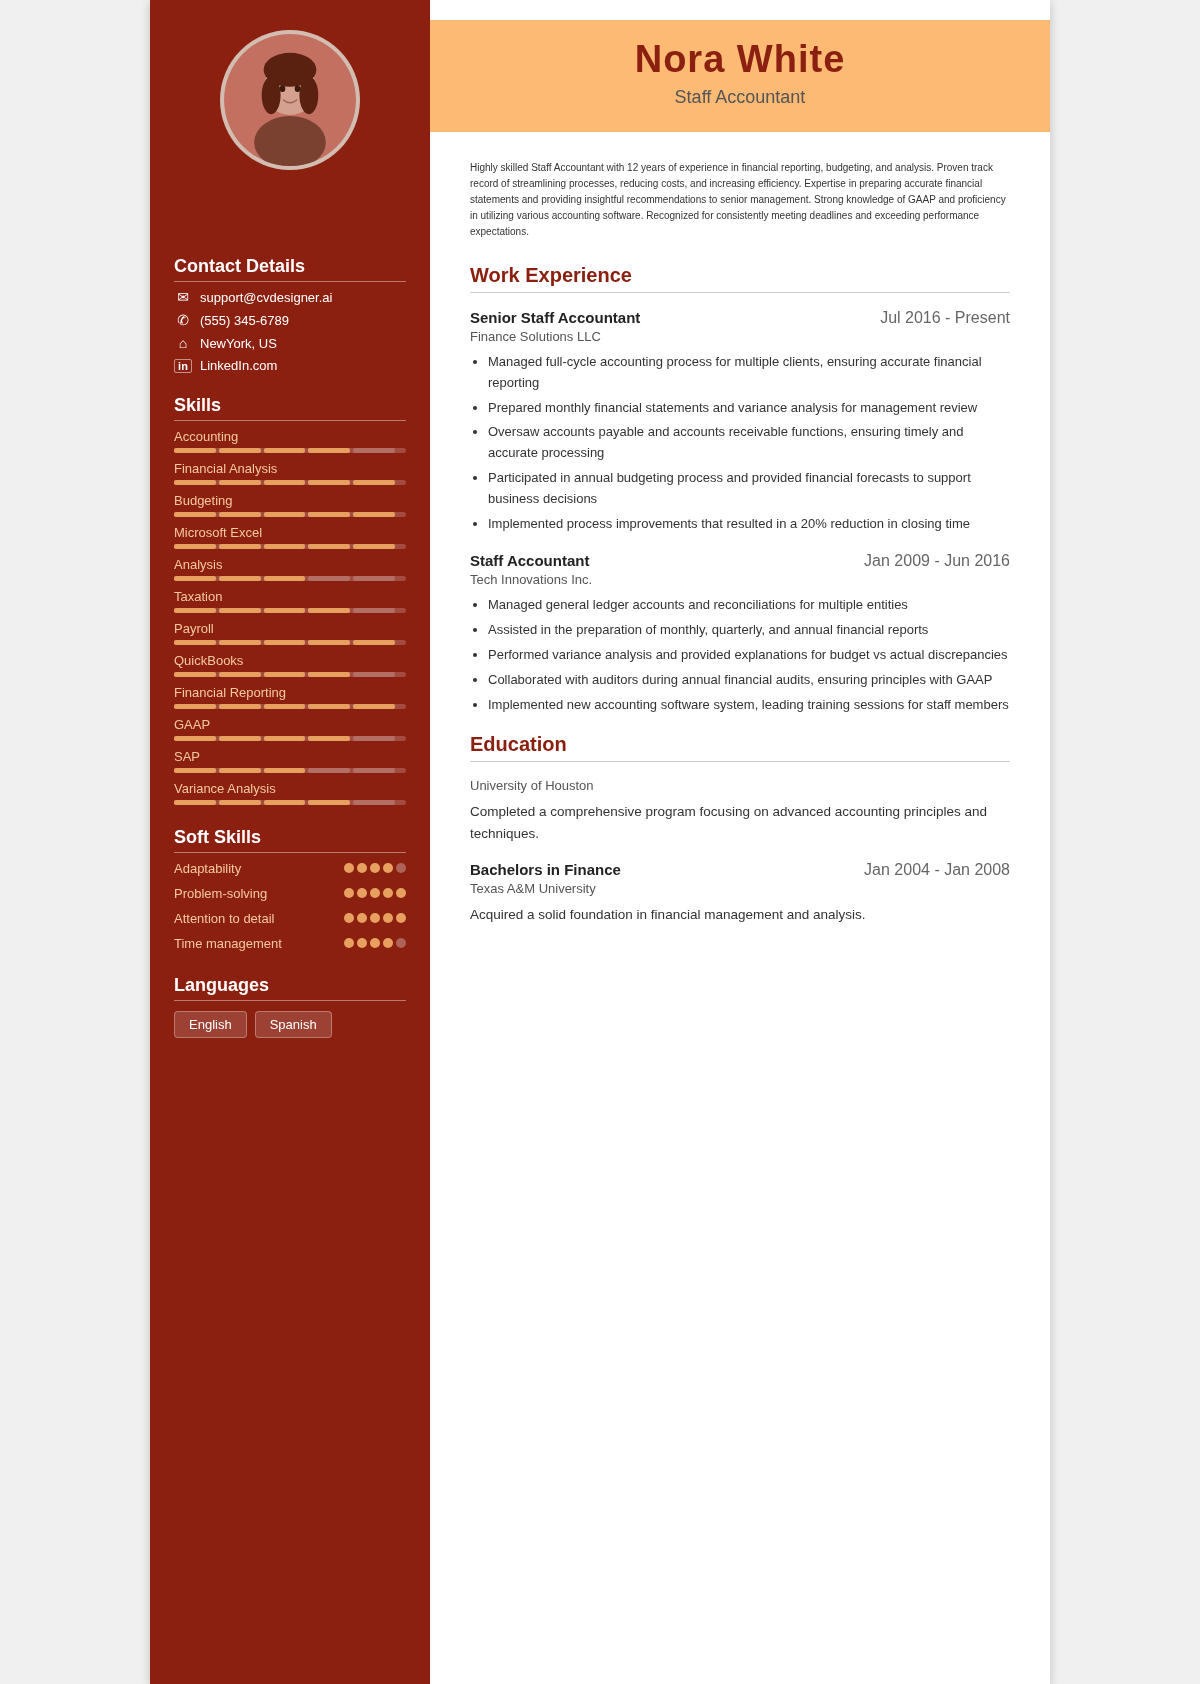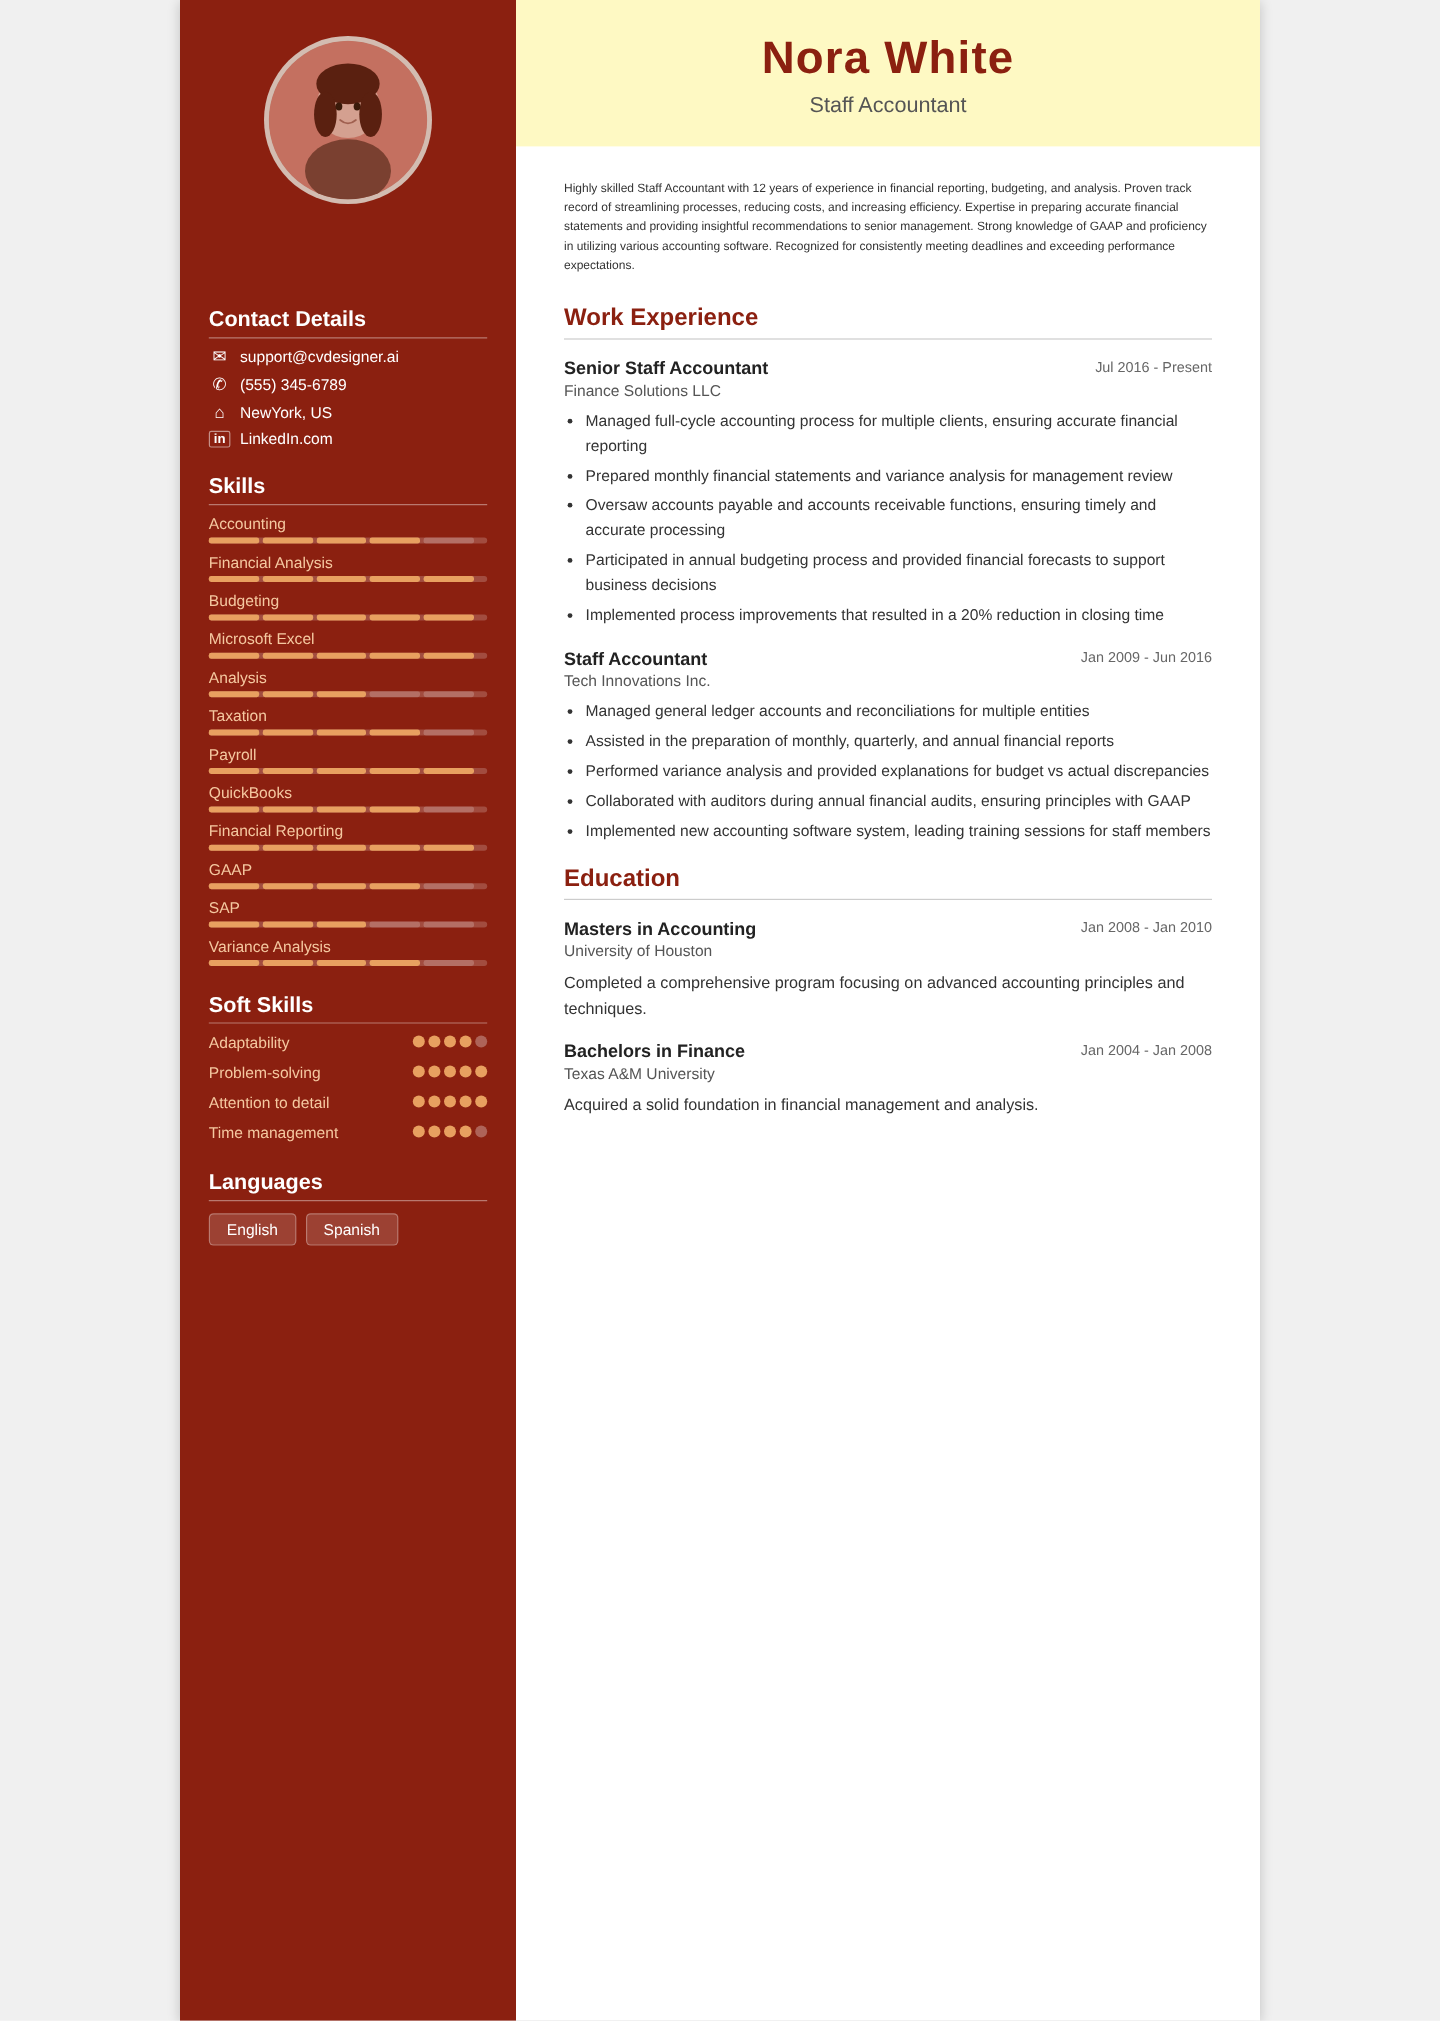--- a/index.html
+++ b/index.html
@@ -143,23 +143,24 @@
       border-radius: 4px;
       font-size: 13px;
     }
     
     .main {
       flex: 1;
       display: flex;
       flex-direction: column;
     }
     .header-box {
-      background: #fef9c3;
-      padding: 28px 40px 24px 40px;
+      background: #fdba74;
+      padding: 18px 40px 24px 40px;
       text-align: center;
+      margin-top: 20px;
     }
     .header-name {
       font-size: 38px;
       font-weight: bold;
       color: #8B2010;
       letter-spacing: 1px;
     }
     .header-title {
       font-size: 18px;
       color: #555;
@@ -189,21 +190,21 @@
       justify-content: space-between;
       align-items: flex-start;
       margin-bottom: 2px;
     }
     .job-title {
       font-size: 15px;
       font-weight: bold;
       color: #222;
     }
     .job-date {
-      font-size: 12px;
+      font-size: 16px;
       color: #666;
       white-space: nowrap;
     }
     .job-company {
       font-size: 13px;
       color: #555;
       margin-bottom: 8px;
     }
     .job-bullets {
       margin-left: 18px;
@@ -491,24 +492,20 @@
               <li>Collaborated with auditors during annual financial audits, ensuring principles with GAAP</li>
               <li>Implemented new accounting software system, leading training sessions for staff members</li>
             </ul>
           </div>
         </div>
 
       <div class="section-title">Education</div>
 
       <div id="edu-list">
           <div class="edu-block">
-            <div class="job-header">
-              <div class="job-title">Masters in Accounting</div>
-              <div class="job-date">Jan 2008 - Jan 2010</div>
-            </div>
             <div class="job-company">University of Houston</div>
             <div class="edu-text">Completed a comprehensive program focusing on advanced accounting principles and techniques.</div>
           </div>
           <div class="edu-block">
             <div class="job-header">
               <div class="job-title">Bachelors in Finance</div>
               <div class="job-date">Jan 2004 - Jan 2008</div>
             </div>
             <div class="job-company">Texas A&amp;M University</div>
             <div class="edu-text">Acquired a solid foundation in financial management and analysis.</div>

